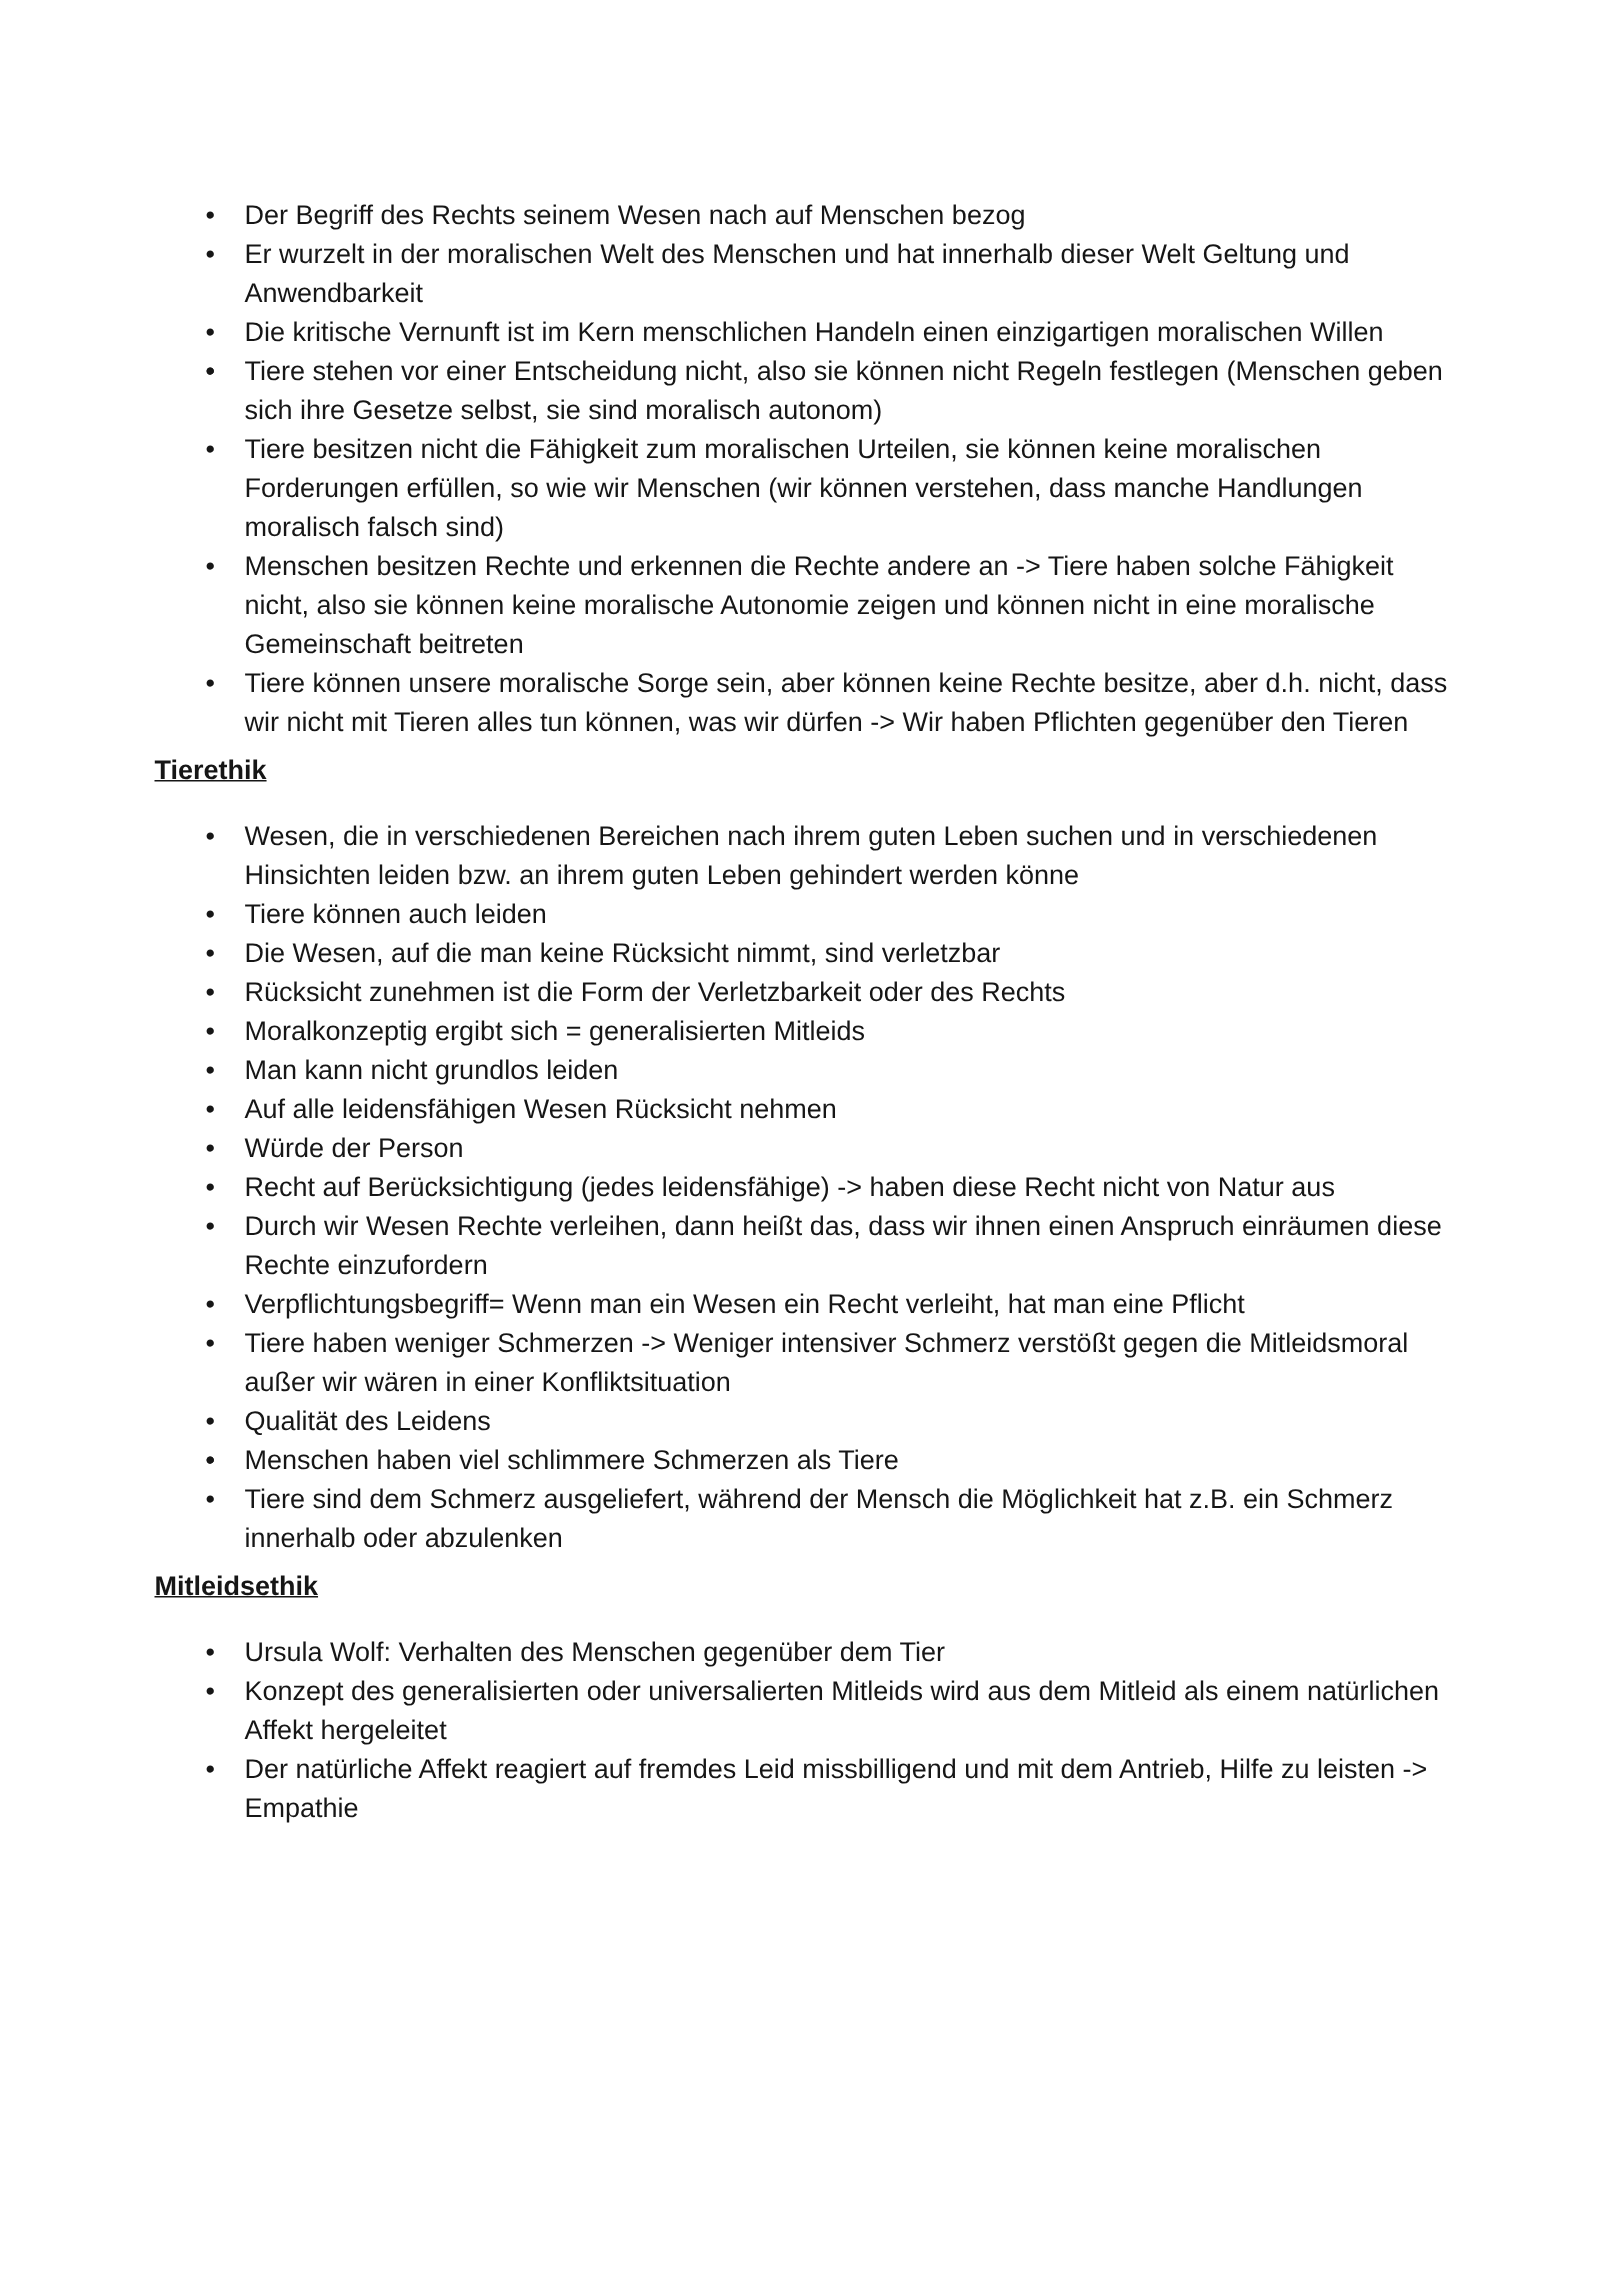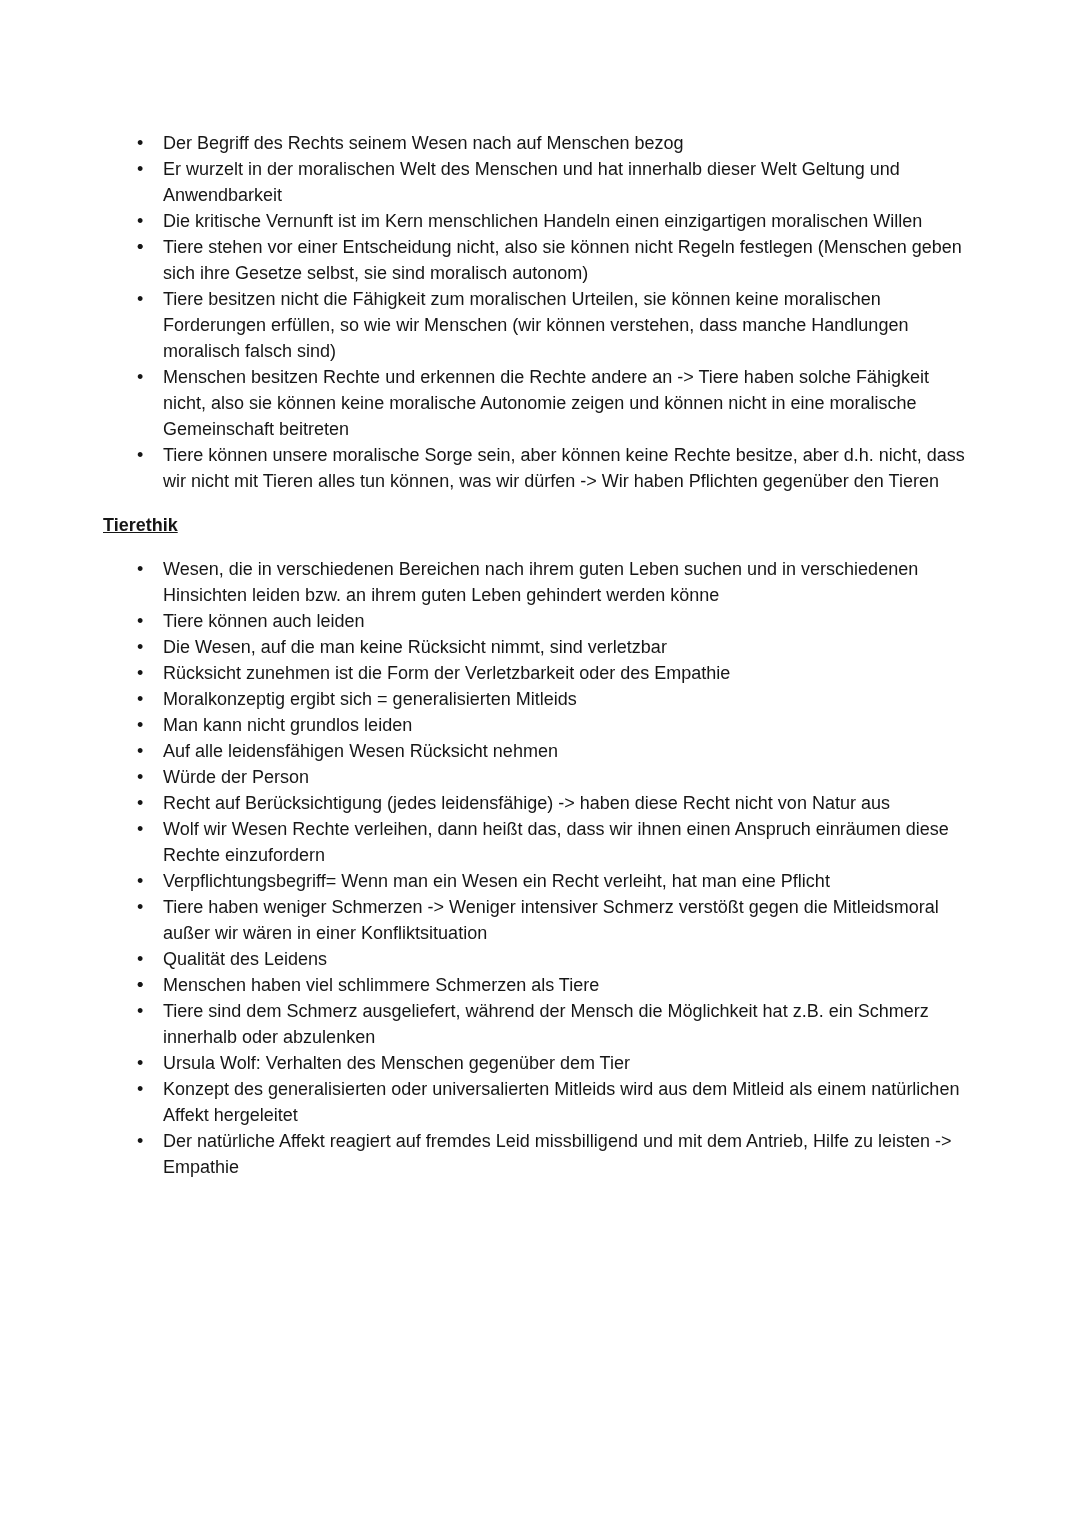--- a/index.html
+++ b/index.html
@@ -18,21 +18,21 @@
     font-size: 18px;
     line-height: 26px;
     padding: 130px 104px 40px 103px;
   }
   section.doc-section { margin: 0; padding: 0; }
   h2.section-heading {
     font-size: 18px;
     line-height: 26px;
     font-weight: bold;
     text-decoration: underline;
-    margin: 18px 0 18px 0;
+    margin: 6px 0 18px 0;
     padding: 0;
   }
   ul.bullet-list {
     list-style: none;
     margin: 0;
     padding: 0 0 0 60px;
   }
   ul.bullet-list li {
     position: relative;
     margin: 0;
@@ -108,21 +108,21 @@
     <span class="bullet-text">Tiere können auch leiden</span>
   </li>
 
   <li>
     <span class="bullet-marker">•</span>
     <span class="bullet-text">Die Wesen, auf die man keine Rücksicht nimmt, sind verletzbar</span>
   </li>
 
   <li>
     <span class="bullet-marker">•</span>
-    <span class="bullet-text">Rücksicht zunehmen ist die Form der Verletzbarkeit oder des Empathie</span>
+    <span class="bullet-text">Rücksicht zunehmen ist die Form der Verletzbarkeit oder des Rechts</span>
   </li>
 
   <li>
     <span class="bullet-marker">•</span>
     <span class="bullet-text">Moralkonzeptig ergibt sich = generalisierten Mitleids</span>
   </li>
 
   <li>
     <span class="bullet-marker">•</span>
     <span class="bullet-text">Man kann nicht grundlos leiden</span>
@@ -138,21 +138,21 @@
     <span class="bullet-text">Würde der Person</span>
   </li>
 
   <li>
     <span class="bullet-marker">•</span>
     <span class="bullet-text">Recht auf Berücksichtigung (jedes leidensfähige) -&gt; haben diese Recht nicht von Natur aus</span>
   </li>
 
   <li>
     <span class="bullet-marker">•</span>
-    <span class="bullet-text">Wolf wir Wesen Rechte verleihen, dann heißt das, dass wir ihnen einen Anspruch einräumen diese Rechte einzufordern</span>
+    <span class="bullet-text">Durch wir Wesen Rechte verleihen, dann heißt das, dass wir ihnen einen Anspruch einräumen diese Rechte einzufordern</span>
   </li>
 
   <li>
     <span class="bullet-marker">•</span>
     <span class="bullet-text">Verpflichtungsbegriff= Wenn man ein Wesen ein Recht verleiht, hat man eine Pflicht</span>
   </li>
 
   <li>
     <span class="bullet-marker">•</span>
     <span class="bullet-text">Tiere haben weniger Schmerzen -&gt; Weniger intensiver Schmerz verstößt gegen die Mitleidsmoral außer wir wären in einer Konfliktsituation</span>
@@ -173,20 +173,21 @@
   </li>
 
   <li>
     <span class="bullet-marker">•</span>
     <span class="bullet-text">Tiere sind dem Schmerz ausgeliefert, während der Mensch die Möglichkeit hat z.B. ein Schmerz innerhalb oder abzulenken</span>
   </li>
 </ul>
   </section>
 
   <section class="doc-section">
+    <h2 class="section-heading">Mitleidsethik</h2>
     <ul class="bullet-list">
   <li>
     <span class="bullet-marker">•</span>
     <span class="bullet-text">Ursula Wolf: Verhalten des Menschen gegenüber dem Tier</span>
   </li>
 
   <li>
     <span class="bullet-marker">•</span>
     <span class="bullet-text">Konzept des generalisierten oder universalierten Mitleids wird aus dem Mitleid als einem natürlichen Affekt hergeleitet</span>
   </li>

